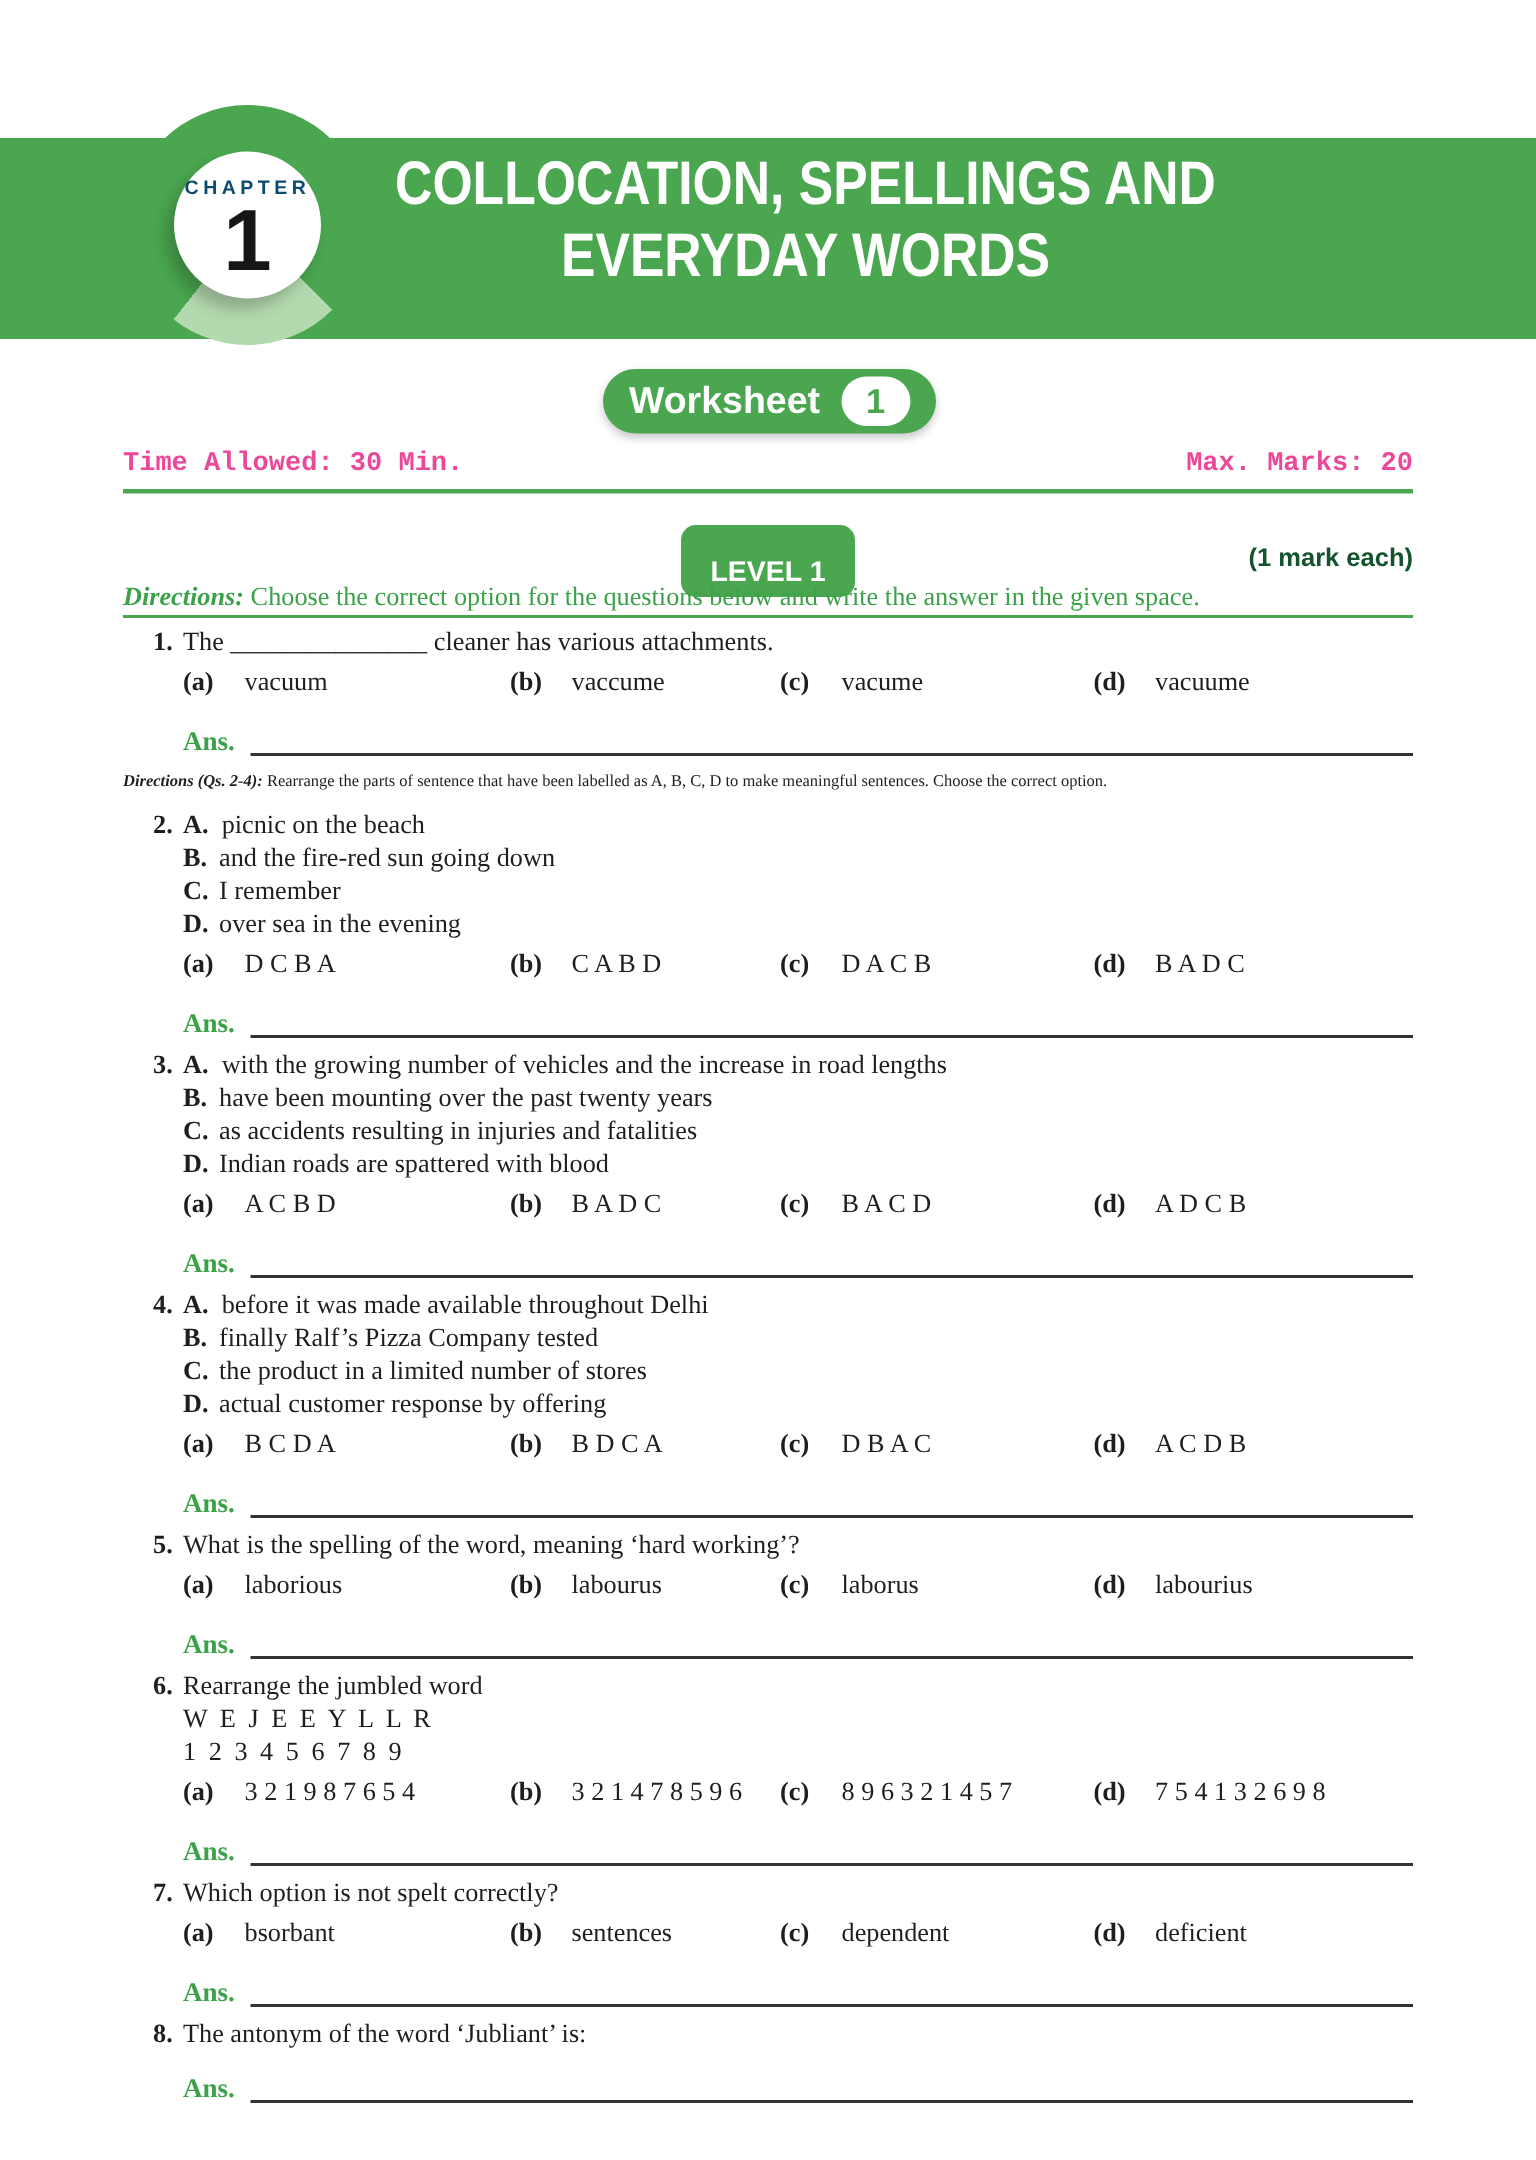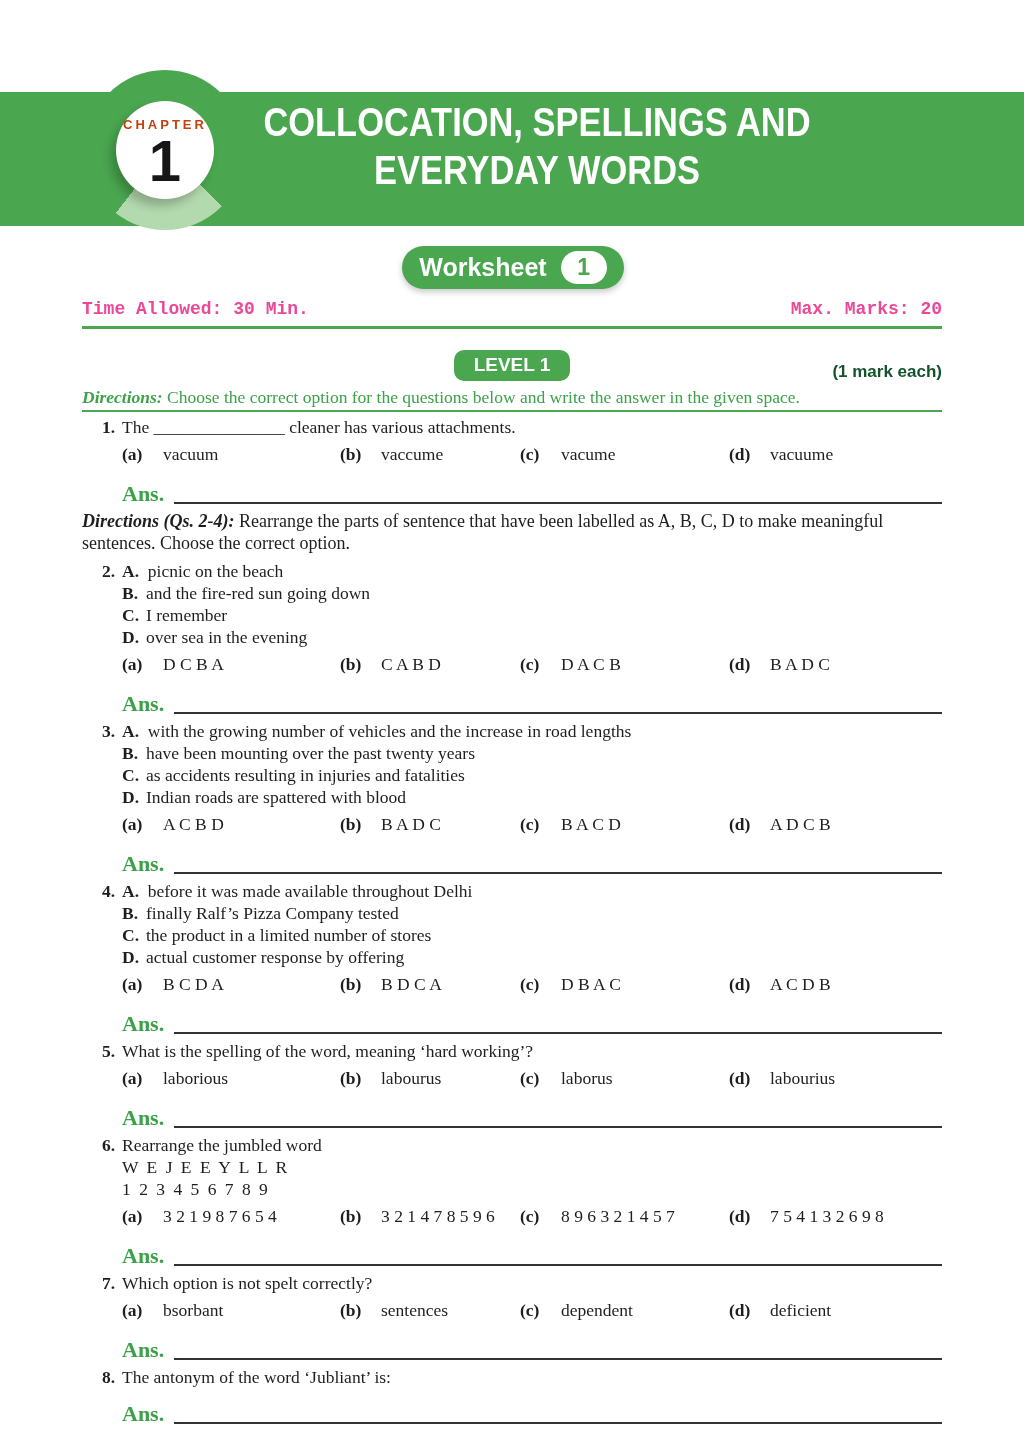--- a/index.html
+++ b/index.html
@@ -26,21 +26,21 @@
     background:conic-gradient(from 0deg, #4aa64f 0deg 135deg, #b3d9ae 135deg 218deg, #4aa64f 218deg 360deg);
   }
   .badge-inner {
     position:absolute; left:31px; top:31px; width:98px; height:98px;
     border-radius:50%; background:#ffffff;
     box-shadow:-5px 7px 10px rgba(0,0,0,.22);
     display:flex; flex-direction:column; align-items:center; justify-content:center;
   }
   .badge-chapter {
     font-family:"Liberation Sans", sans-serif; font-weight:700;
-    font-size:13px; letter-spacing:3px; color:#c2410c; margin-top:6px;
+    font-size:13px; letter-spacing:3px; color:#0c4a6e; margin-top:6px;
   }
   .badge-num {
     font-family:"Liberation Sans", sans-serif; font-weight:700;
     font-size:58px; line-height:58px; color:#161616;
   }
   
   .ws-pill {
     position:absolute; left:402px; top:246px; width:222px; height:43px;
     background:#4aa64f; border-radius:22px;
     display:flex; align-items:center; justify-content:center; gap:14px;
@@ -64,21 +64,21 @@
     font-size:18px; color:#ec4899;
   }
   .rule-green {
     position:absolute; left:82px; right:82px; height:3px; background:#4aa64f;
   }
   .rule1 { top:326px; }
   .rule2 { top:410px; height:2px; }
   
   .level-row { position:absolute; left:82px; right:82px; top:350px; height:32px; text-align:center; }
   .level-pill {
-    display:inline-block; padding:4px 20px 5px;
+    display:inline-block; padding:21px 20px 5px;
     background:#4aa64f; border-radius:10px; color:#ffffff;
     font-family:"Liberation Sans", sans-serif; font-weight:700; font-size:19px;
   }
   .marks-note {
     position:absolute; right:0; top:12px; color:#14532d;
     font-family:"Liberation Sans", sans-serif; font-weight:700; font-size:17px;
   }
   
   .directions-main {
     position:absolute; left:82px; right:82px; top:386px;
@@ -91,24 +91,24 @@
   .q-line { position:relative; padding-left:40px; font-size:17.5px; line-height:22px; }
   .q-num { position:absolute; left:20px; font-weight:700; }
   .part-line { position:relative; padding-left:64px; font-size:17.5px; line-height:22px; }
   .part-label { position:absolute; left:40px; font-weight:700; }
   .jumble-line { padding-left:40px; font-size:17.5px; line-height:22px; letter-spacing:2px; }
   .opts { position:relative; height:26px; margin-top:4px; font-size:17.5px; }
   .opt { position:absolute; top:2px; white-space:nowrap; }
   .opt-label { display:inline-block; min-width:41px; font-weight:700; }
   .opt-a { left:40px; } .opt-b { left:258px; } .opt-c { left:438px; } .opt-d { left:647px; }
   .ans-row { display:flex; align-items:flex-end; padding-left:40px; margin-top:6px; height:30px; }
-  .ans-label { color:#3ba249; font-weight:700; font-size:22px; line-height:20px; }
+  .ans-label { color:#3ba249; font-weight:700; font-size:18px; line-height:20px; }
   .ans-line { flex:1; margin-left:10px; border-bottom:2px solid #333333; height:20px; }
   .directions-inline {
-    color:#1e1e1e; font-size:18px; line-height:22px; margin:2px 0 6px;
+    color:#1e1e1e; font-size:11px; line-height:22px; margin:2px 0 6px;
   }
 </style>
 </head>
 <body>
 
 <div class="page">
 
   <div class="band">
     <div class="band-title">
       <div>COLLOCATION, SPELLINGS AND</div>

